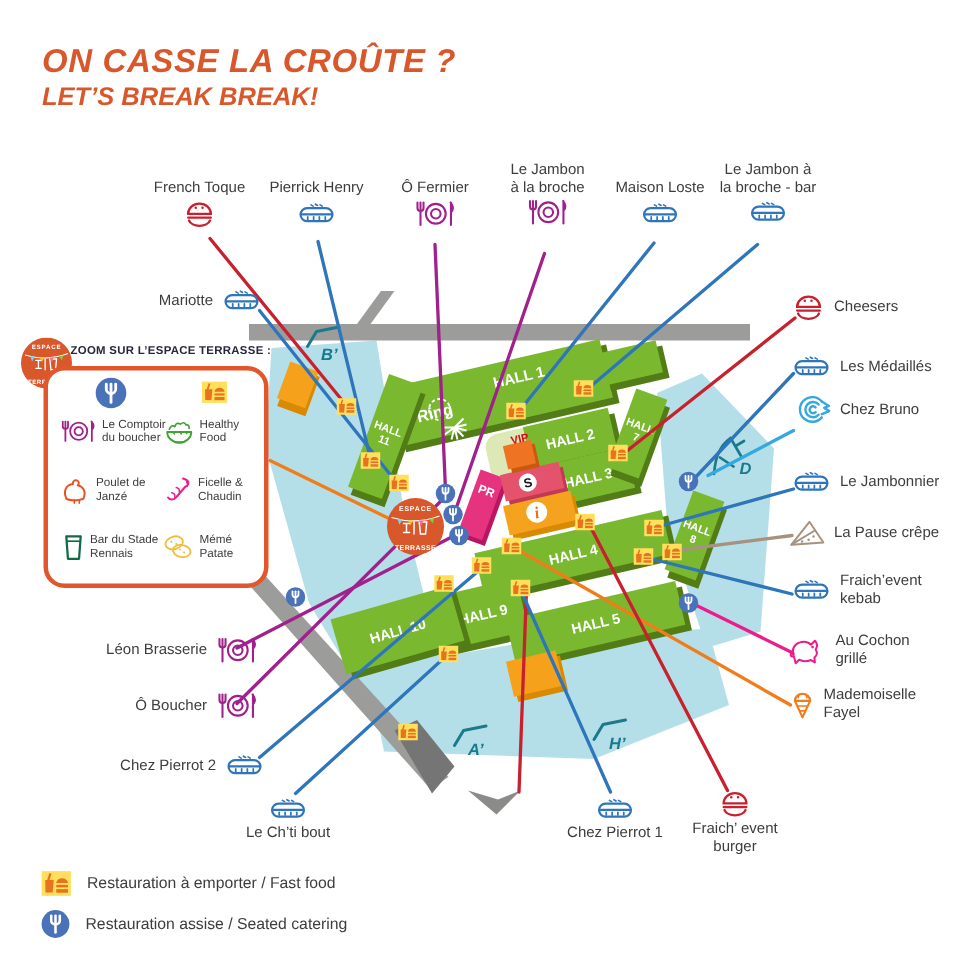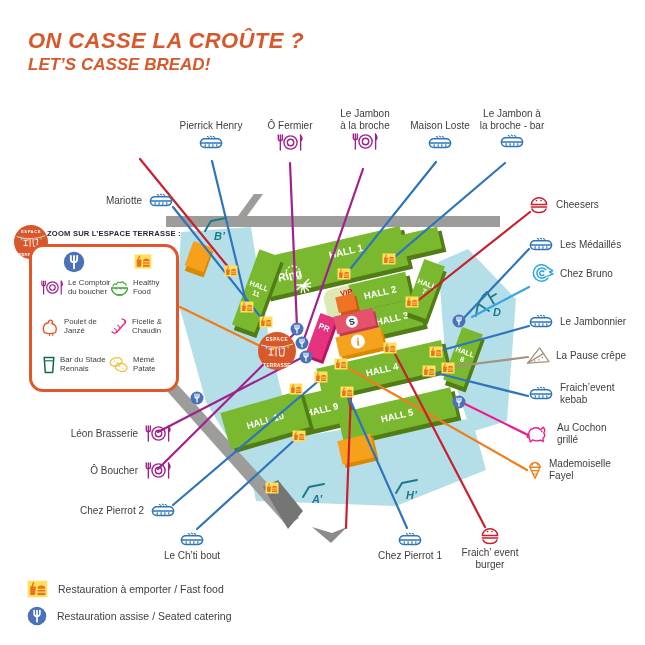--- a/index.html
+++ b/index.html
@@ -317,22 +317,28 @@
     <use href="#sym-seated" transform="translate(306 357)"></use>
         <use href="#sym-seated" transform="translate(459 321)"></use>
     <use href="#sym-seated" transform="translate(459 402)"></use>
         <use href="#sym-seated" transform="translate(197 398)"></use>
   </g>
 
   <use href="#sym-terrace-logo" transform="translate(277 351)"></use>
 </svg>
 
 <div class="title">ON CASSE LA CROÛTE ?</div>
-<div class="subtitle">LET’S CASSE BREAD!</div>
-
+<div class="subtitle">LET’S BREAK BREAK!</div>
+
+<div class="vendor v-top" style="left:78px;top:120px">
+  <span class="vname">French Toque</span>
+  <svg class="vicon" width="22" height="18" viewBox="-10 -9 20 18" style="color:#C9202E">
+        <use href="#sym-burger"></use>
+      </svg>
+</div>
 <div class="vendor v-top" style="left:156px;top:120px">
   <span class="vname">Pierrick Henry</span>
   <svg class="vicon" width="26" height="17" viewBox="-12 -8 24 16" style="color:#2E75BB">
         <use href="#sym-sandwich"></use>
       </svg>
 </div>
 <div class="vendor v-top" style="left:235px;top:120px">
   <span class="vname">Ô Fermier</span>
   <svg class="vicon" width="28" height="17" viewBox="-13 -8 26 16" style="color:#A0218C">
         <use href="#sym-plate"></use>

